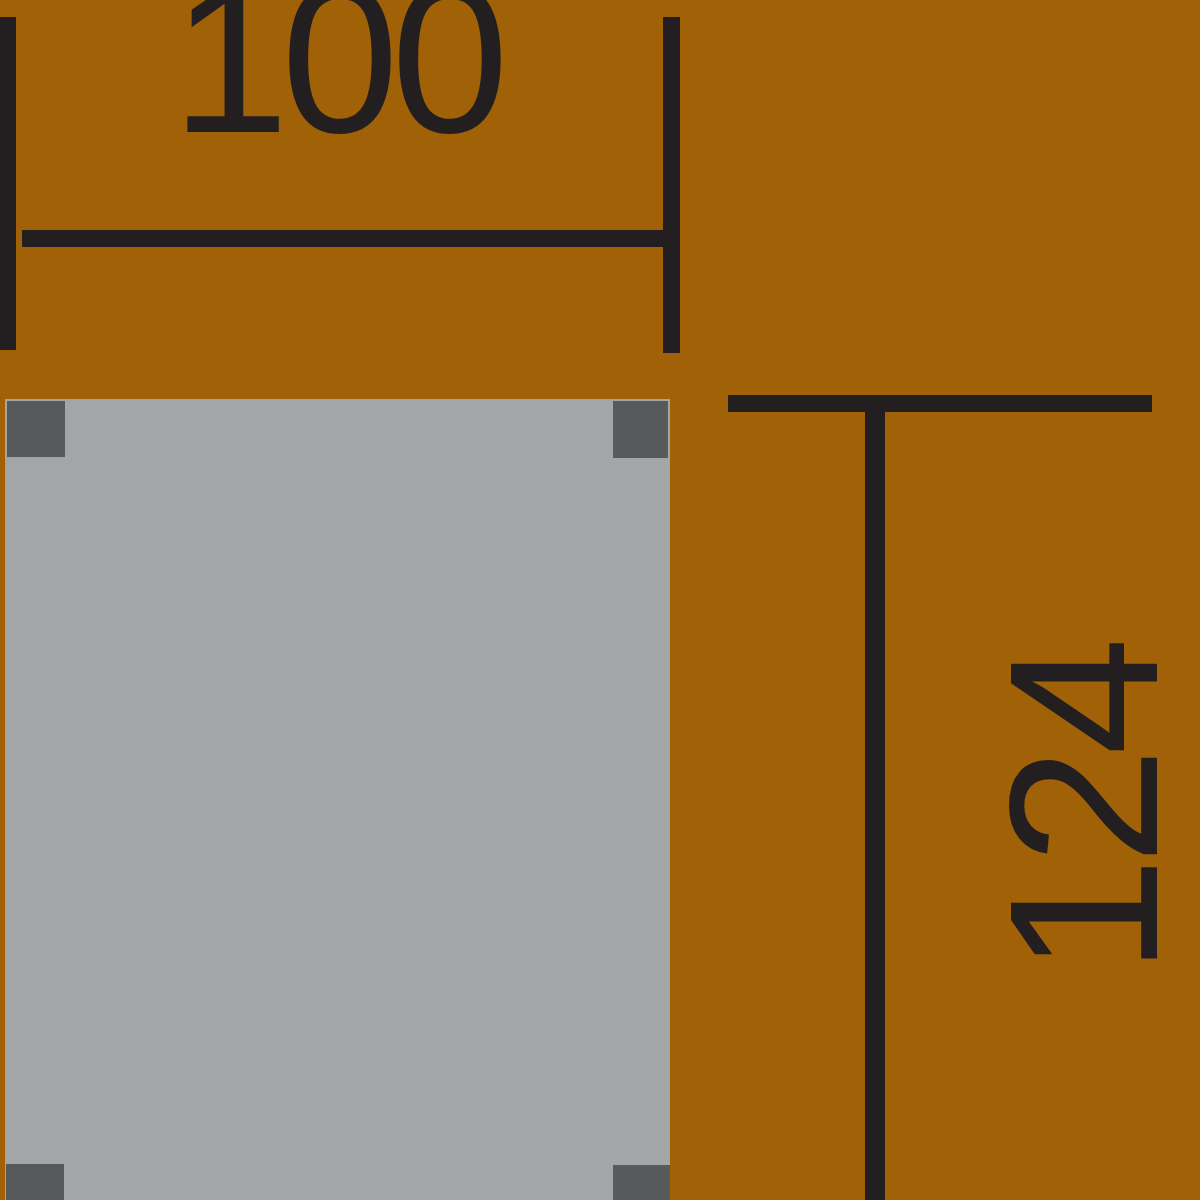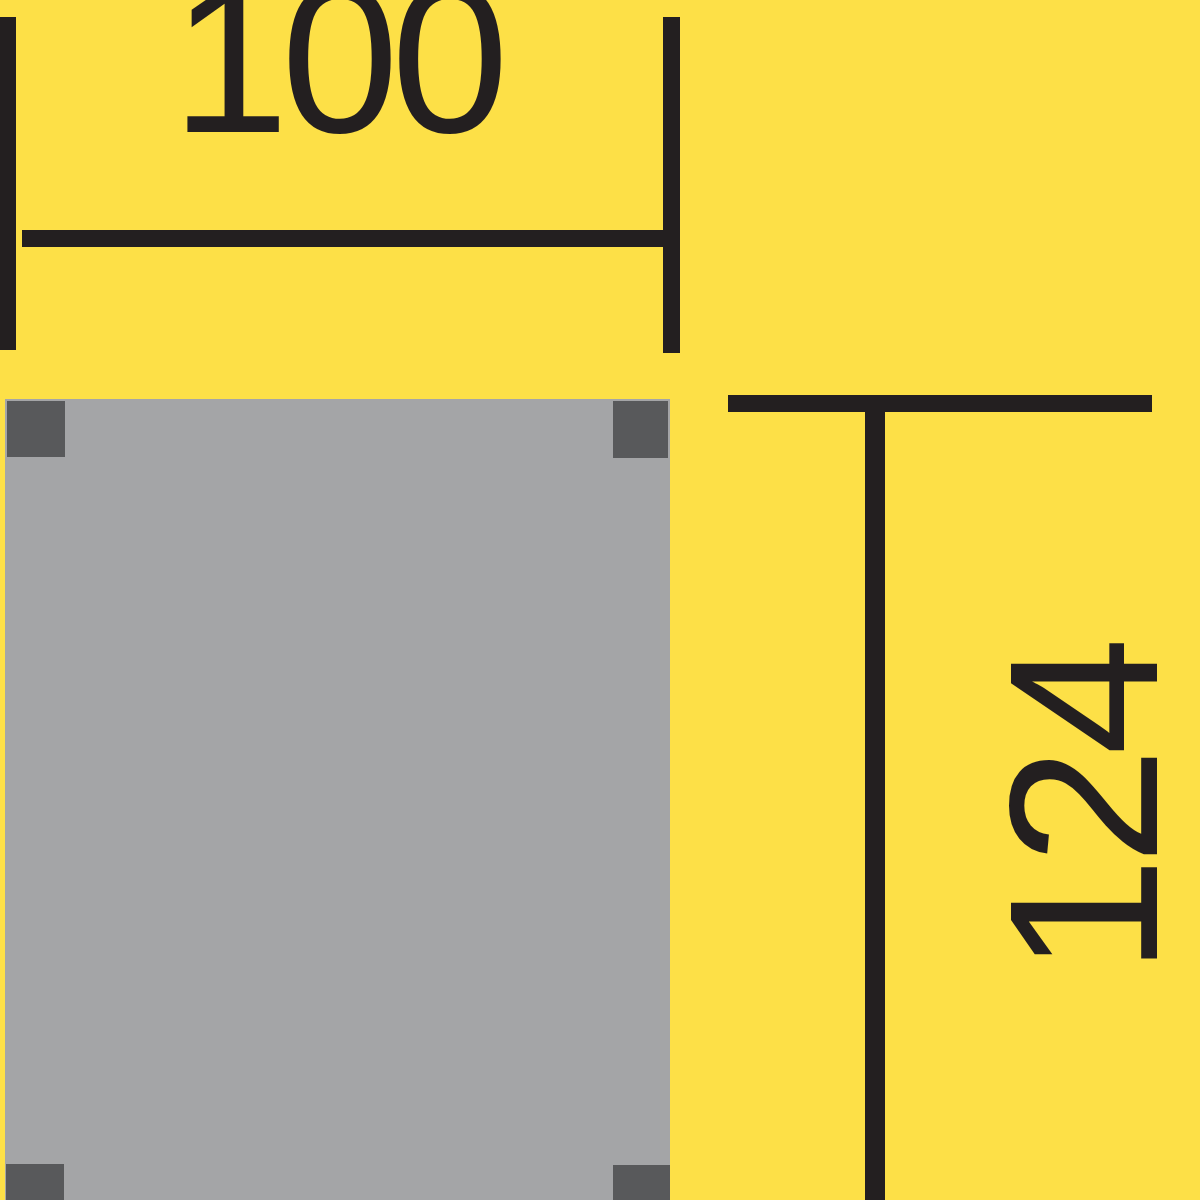--- a/index.html
+++ b/index.html
@@ -4,21 +4,21 @@
 <style>
   html, body {
     margin: 0;
     padding: 0;
     background: #ffffff;
   }
   .canvas {
     position: relative;
     width: 1200px;
     height: 1200px;
-    background: #fde047;
+    background: #a16207;
     overflow: hidden;
     font-family: "Liberation Sans", sans-serif;
     text-align: center;
   }
   
   .ink { background: #231f20; position: absolute; }
   .dim-label {
     position: absolute;
     color: #231f20;
     font-size: 212px;

